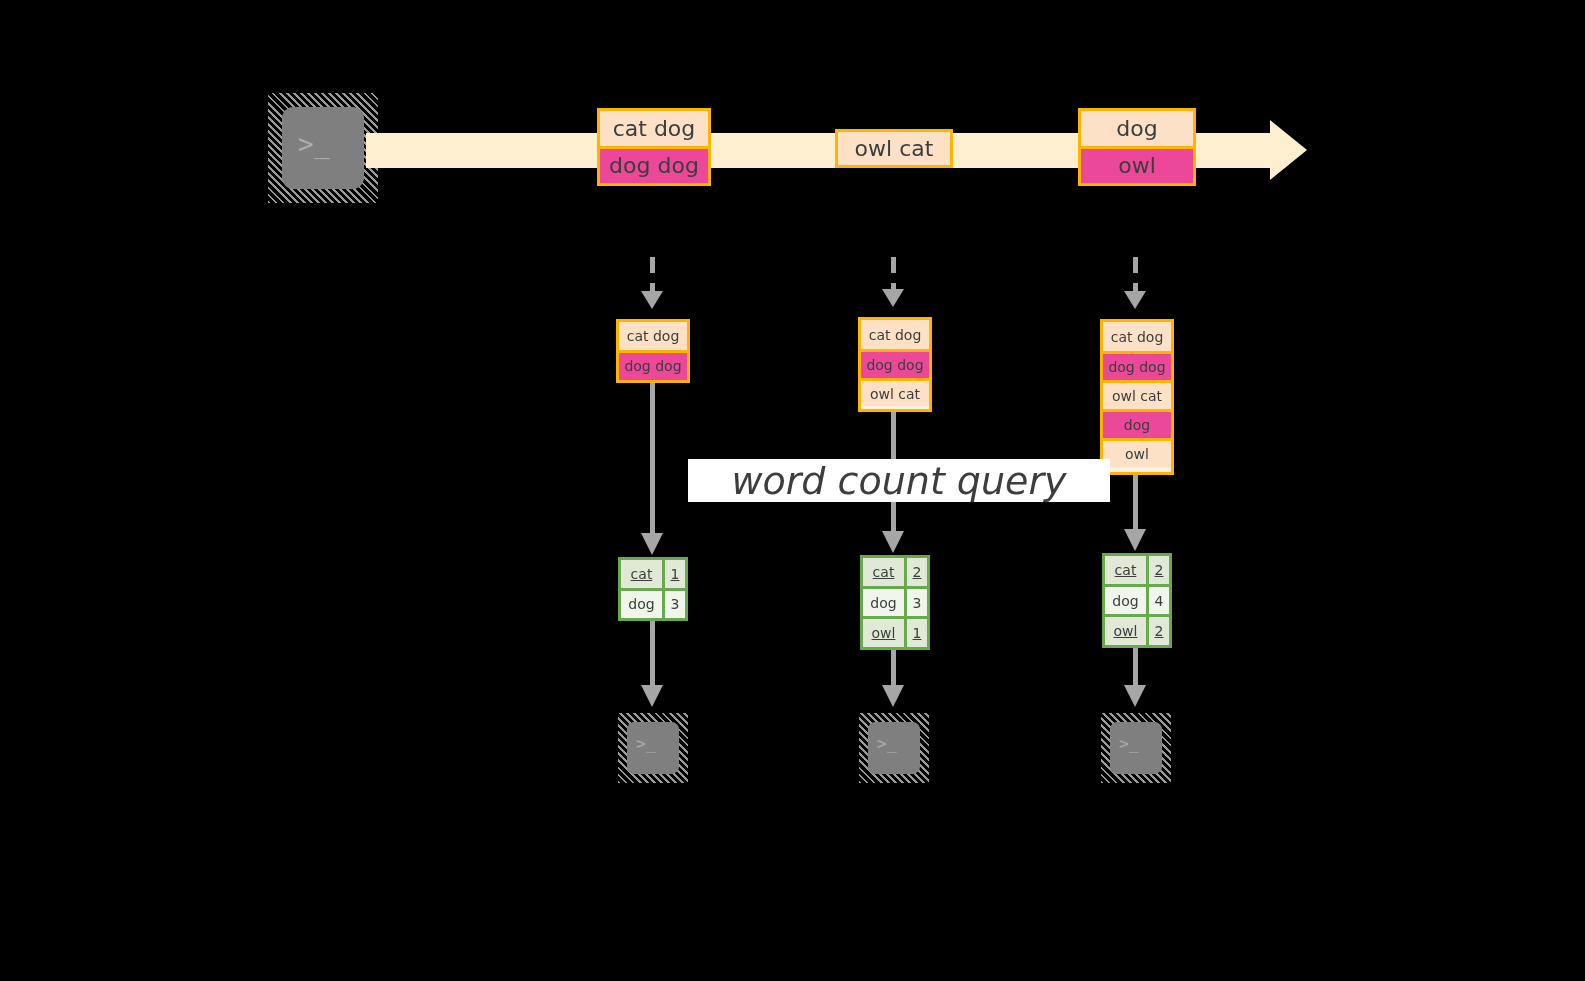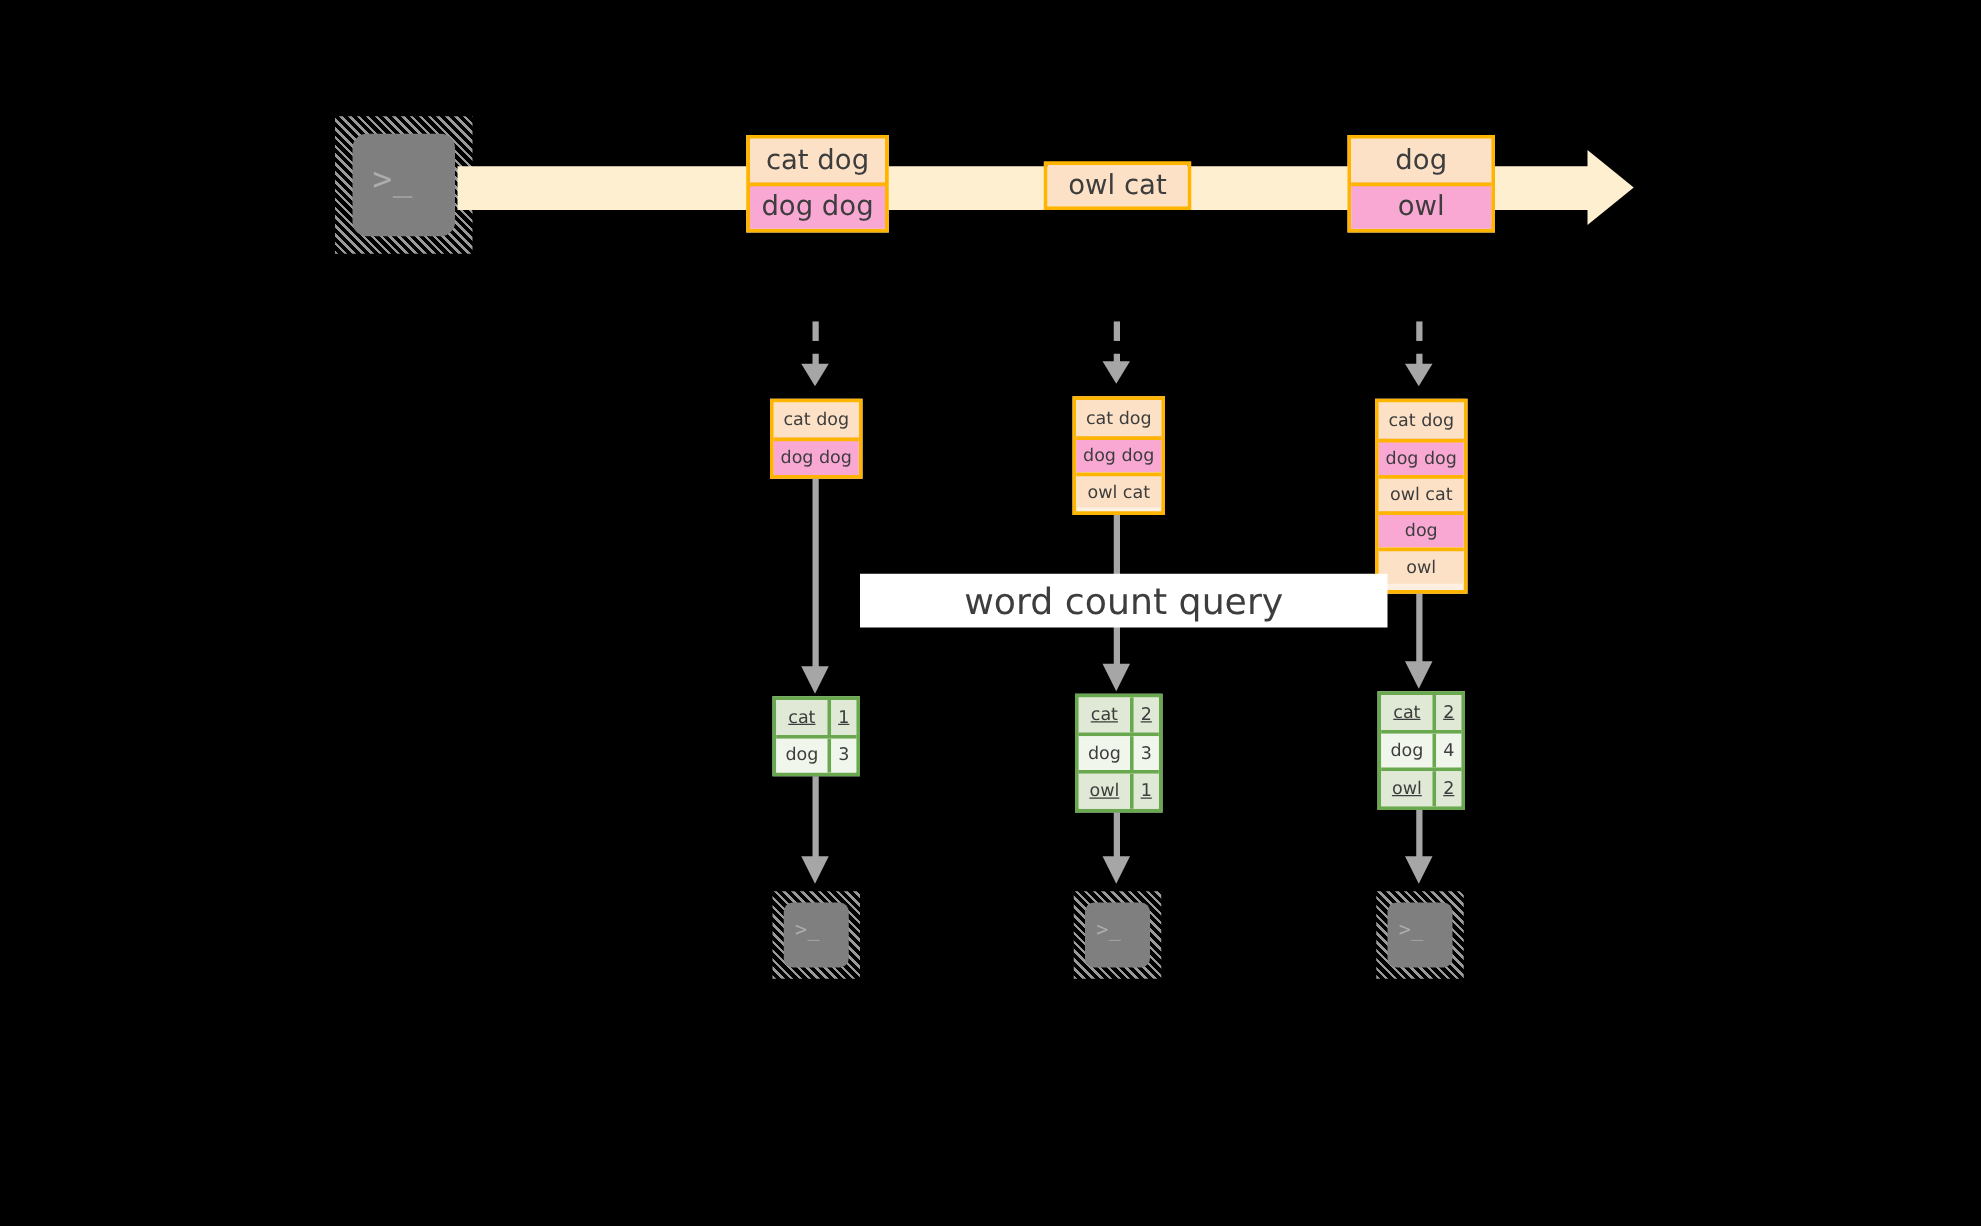--- a/index.html
+++ b/index.html
@@ -20,21 +20,21 @@
   .flowband{position:absolute;background:#fdefcf;}
   .flowhead{position:absolute;width:0;height:0;border-style:solid;
         border-color:transparent transparent transparent #fdefcf;}
 
   
   .abox{position:absolute;box-sizing:border-box;border:3px solid #ffb500;
         background:#fdf0e3;display:flex;flex-direction:column;}
   .acell{box-sizing:border-box;display:flex;align-items:center;
         justify-content:center;color:#3d3d3d;white-space:nowrap;}
   .acell.dk{background:#fce1c6;}
-  .acell.lt{background:#f9a8d4;}
+  .acell.lt{background:#ec4899;}
   .acell + .acell{border-top:3px solid #ffb500;}
 
   
   .gbox{position:absolute;box-sizing:border-box;border:3px solid #6aa84f;
         background:#eef5e9;display:flex;flex-direction:column;}
   .grow{display:flex;box-sizing:border-box;flex:1 1 auto;}
   .grow + .grow{border-top:3px solid #6aa84f;}
   .gcell{box-sizing:border-box;display:flex;align-items:center;
         justify-content:center;color:#3d3d3d;white-space:nowrap;}
   .gcell.w{border-right:3px solid #6aa84f;}
@@ -177,16 +177,16 @@
 
   <div class="vline" style="left:1133px;top:648px;height:39px;"></div>
   <div class="vhead" style="left:1124px;top:685px;border-width:22px 11px 0 11px;"></div>
 
   <div class="term" style="left:1101px;top:713px;width:70px;height:70px;">
     <div class="term-inner" style="left:9px;top:9px;width:52px;height:52px;"></div>
     <div class="term-glyph" style="left:18px;top:23px;font-size:16px;">&gt;_</div>
   </div>
 
   <div class="qband" style="left:688px;top:459px;width:422px;height:43px;">
-    <span style="font-size:29px;">word count query</span>
+    <span style="font-size:38px;font-style:italic;">word count query</span>
   </div>
 
 </div>
 
 </body></html>

